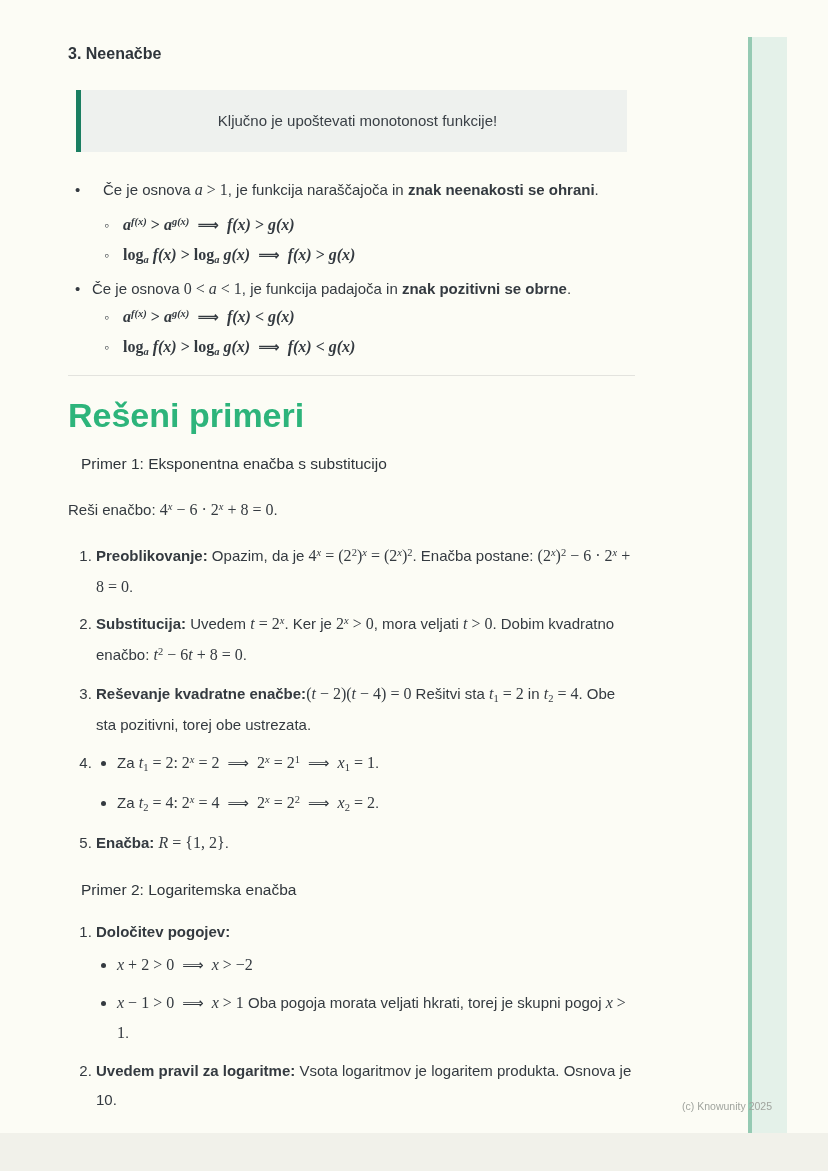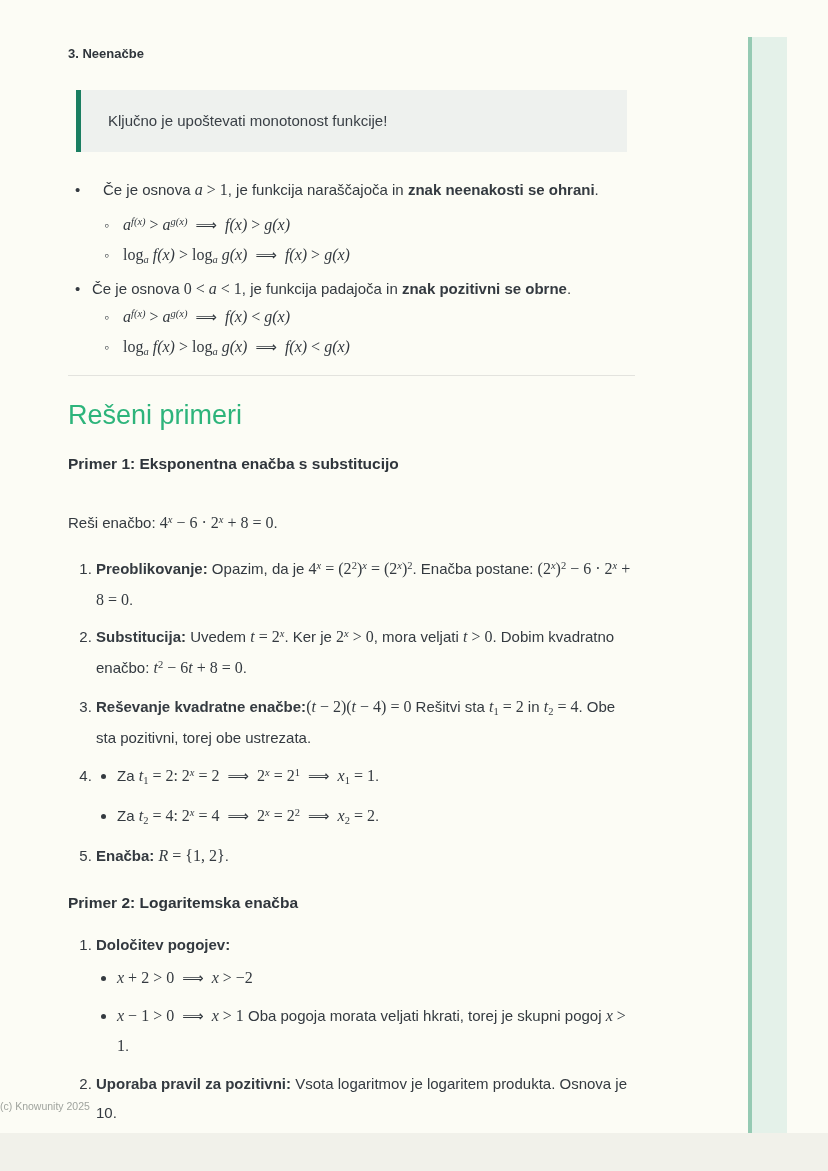--- a/index.html
+++ b/index.html
@@ -7,46 +7,46 @@
     width:828px;height:1171px;overflow:hidden;
     font-family:"Liberation Sans","DejaVu Sans",sans-serif;
     font-size:15px;line-height:24px;
     color:#343a40;background:#fcfcf5;
   }
   .canvas{position:relative;width:828px;height:1171px;overflow:hidden;background:#fcfcf5;}
   .bottom-band{position:absolute;left:0;top:1133px;width:828px;height:38px;background:#f1f1ea;}
   .accent-strip{position:absolute;left:752px;top:37px;width:35px;height:1096px;background:var(--strip_bg,#e4f1e9);}
   .accent-strip-line{position:absolute;left:748px;top:37px;width:4px;height:1096px;background:var(--strip_line,#95cab3);}
   .content{position:absolute;left:68px;top:0;width:567px;}
-  h1{font-size:13px;line-height:20px;margin:44px 0 0;font-weight:700;color:#2f353b;}
-  .callout{margin:26px 8px 0;background:var(--callout_bg,#eef1ee);border-left:5px solid var(--callout_border,#1a7e61);padding:19px 20px 19px 27px;}
+  h1{font-size:16px;line-height:20px;margin:44px 0 0;font-weight:700;color:#2f353b;}
+  .callout{margin:26px 8px 0;background:var(--callout_bg,#eef1ee);border-left:5px solid var(--callout_border,#1a7e61);padding:19px 20px 19px 27px;text-align:center;}
   .callout p{margin:0;color:#3a4046;}
   ul.rules{list-style:none;margin:26px 0 0;padding:0;}
   ul.rules > li{position:relative;padding-left:24px;margin:0 0 8px;}
   ul.rules > li::before{content:"•";position:absolute;left:7px;top:0;}
   .subrules{list-style:none;margin:0;padding:0 0 0 12px;}
-  .subrules li{position:relative;padding-left:19px;margin-top:4px;line-height:24px;}
+  .subrules li{position:relative;padding-left:19px;margin-top:4px;line-height:24px;font-weight:bold;}
   .subrules li::before{content:"◦";position:absolute;left:0;top:0;font-size:14px;}
   hr.divider{border:none;border-top:1px solid #e3e3de;margin:14px 0 0;}
-  h2.section-heading{color:var(--accent_green,#2db47b);font-size:27px;line-height:34px;font-weight:400;margin:22px 0 0;}
-  h3{font-size:15.5px;line-height:20px;font-weight:700;margin:22px 0 0;color:#2f353b;}
-  p.intro{margin:37px 0 0;}
+  h2.section-heading{color:var(--accent_green,#2db47b);font-size:34px;line-height:34px;font-weight:700;margin:22px 0 0;}
+  h3{font-size:15.5px;line-height:20px;font-weight:400;margin:22px 13px 0;color:#2f353b;}
+  p.intro{margin:24px 0 0;}
   ol.steps{margin:18px 0 0;padding:0 0 0 28px;}
   ol.steps > li{margin:0 0 9px;line-height:28.5px;}
   ol.steps p{margin:0;}
   .stepbullets{list-style:disc;margin:4px 0 0;padding:0 0 0 21px;}
   .stepbullets li{margin:0 0 8px;line-height:30px;}
   
   .seg-b{font-weight:700;}
   .seg-m{font-family:"Liberation Serif","DejaVu Serif",serif;font-size:16px;}
   .seg-mi{font-family:"Liberation Serif","DejaVu Serif",serif;font-size:16px;font-style:italic;}
   .seg-sup{font-size:10.5px;position:relative;top:-5px;}
   .seg-sub{font-size:10.5px;position:relative;top:3px;}
   .seg-arr{font-family:"DejaVu Sans",sans-serif;font-size:15px;padding:0 8px;}
-  .footer{position:absolute;left:0;top:1100px;width:772px;font-size:10.5px;line-height:13px;color:#a0a49e;}
+  .footer{position:absolute;left:0;top:1100px;width:772px;text-align:right;font-size:10.5px;line-height:13px;color:#a0a49e;}
 </style>
 </head>
 <body>
 
 <div class="canvas">
   <div class="bottom-band"></div>
   <div class="accent-strip"></div>
   <div class="accent-strip-line"></div>
 
   <div class="content">
@@ -105,19 +105,19 @@
 
     <ol class="steps">
       <li>
         <p><span class="seg-b">Določitev pogojev:</span></p>
         <ul class="stepbullets">
           <li><span class="seg-mi">x</span><span class="seg-m"> + 2 &gt; 0</span><span class="seg-arr">⟹</span><span class="seg-mi">x</span><span class="seg-m"> &gt; −2</span></li>
           <li><span class="seg-mi">x</span><span class="seg-m"> − 1 &gt; 0</span><span class="seg-arr">⟹</span><span class="seg-mi">x</span><span class="seg-m"> &gt; 1</span><span class="seg-t"> Oba pogoja morata veljati hkrati, torej je skupni pogoj </span><span class="seg-mi">x</span><span class="seg-m"> &gt; 1</span><span class="seg-t">.</span></li>
         </ul>
       </li>
       <li>
-        <p><span class="seg-b">Uporaba pravil za pozitivni:</span><span class="seg-t"> Vsota logaritmov je logaritem produkta. Osnova je 10.</span></p>
+        <p><span class="seg-b">Uvedem pravil za logaritme:</span><span class="seg-t"> Vsota logaritmov je logaritem produkta. Osnova je 10.</span></p>
       </li>
     </ol>
   </div>
 
   <div class="footer">(c) Knowunity 2025</div>
 </div>
 
 </body></html>

